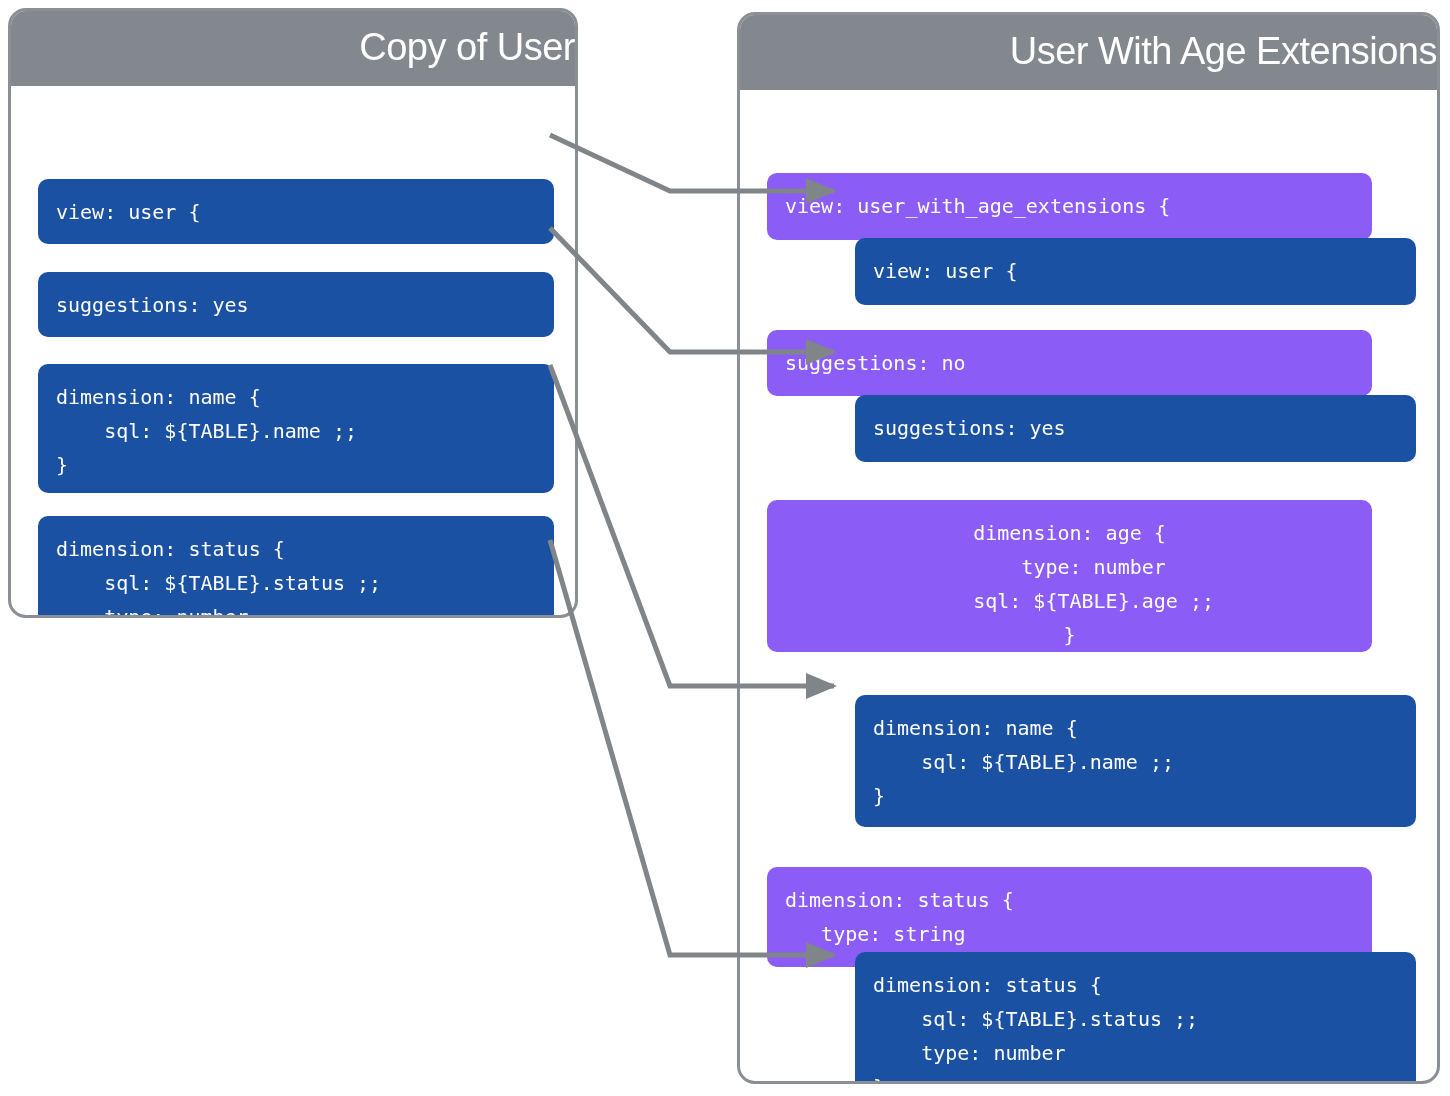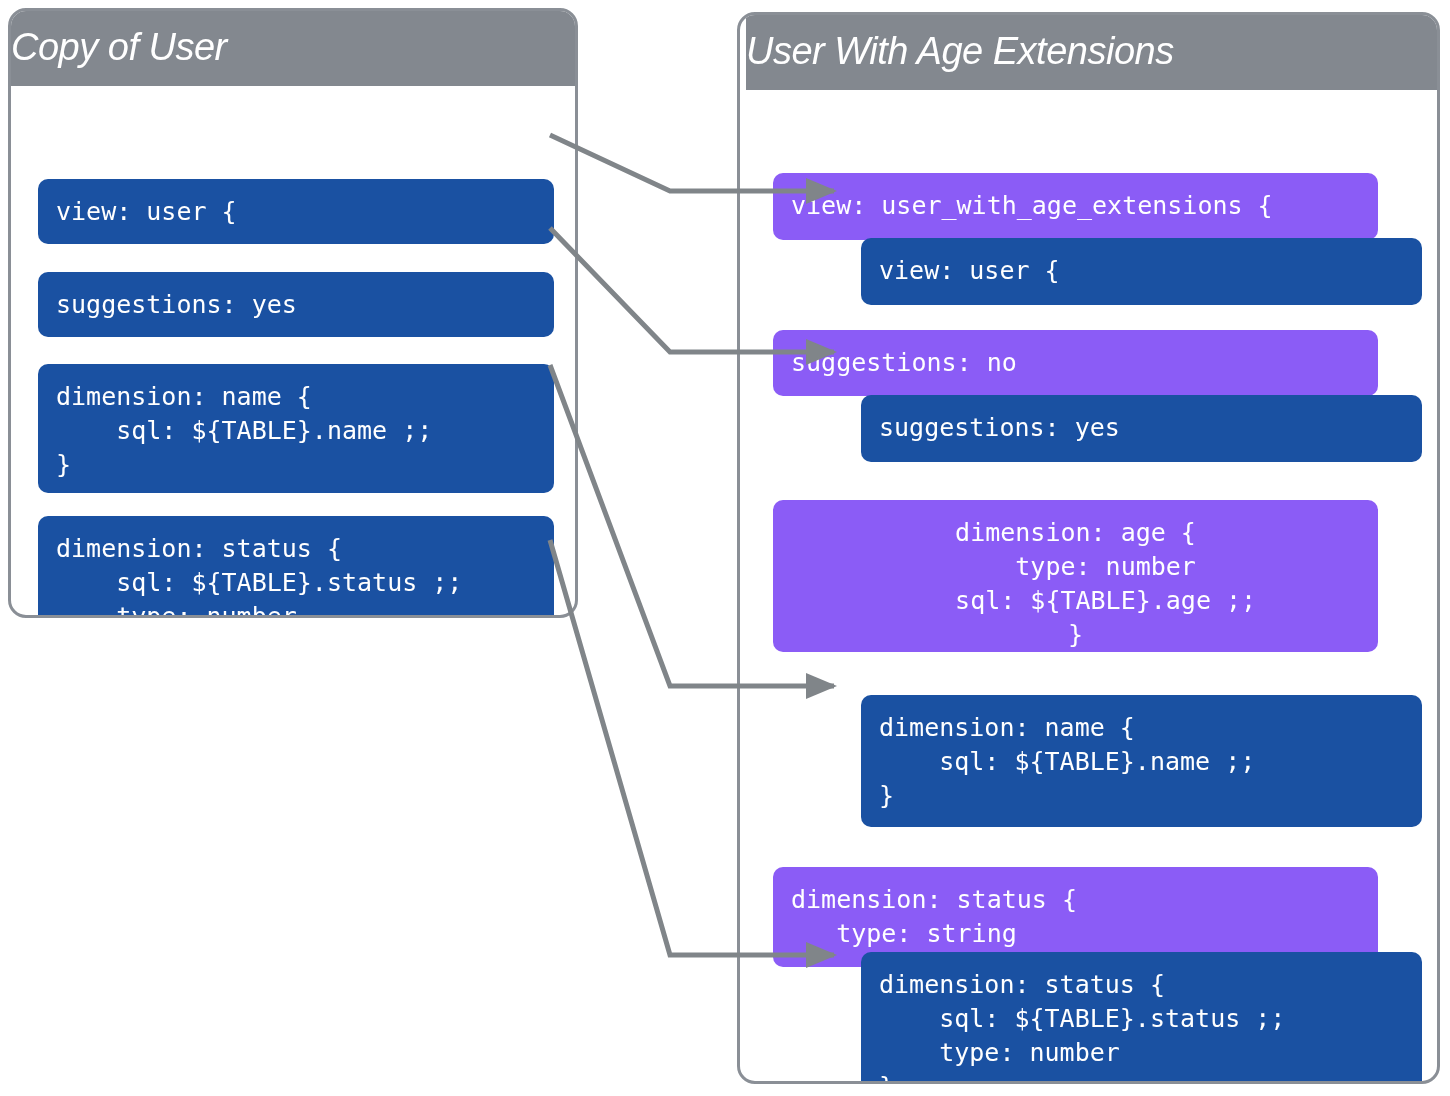--- a/index.html
+++ b/index.html
@@ -20,44 +20,43 @@
     position: absolute;
     background: #ffffff;
     border: 3px solid #8a8f96;
     border-radius: 18px;
     box-sizing: border-box;
     overflow: hidden;
   }
   .panel-header {
     background: #83888f;
     color: #ffffff;
-    text-align: left;
+    text-align: right;
     font-size: 38px;
     letter-spacing: -0.5px;
     line-height: 1;
     padding: 17px 0 20px 0;
     user-select: none;
-    font-style: italic;
   }
   .panel-body {
     position: relative;
     width: 100%;
   }
 
   #panel-left  { left: 8px;   top: 8px;  width: 570px;  height: 610px; }
-  #panel-right { left: 737px; top: 12px; width: 703px;  height: 1072px; padding-left: 6px; }
+  #panel-right { left: 737px; top: 12px; width: 703px;  height: 1072px; }
 
   
   .code-box {
     position: absolute;
     box-sizing: border-box;
     border-radius: 10px;
     color: #ffffff;
     font-family: "DejaVu Sans Mono", "Liberation Mono", monospace;
-    font-size: 25px;
+    font-size: 20px;
     line-height: 34px;
     white-space: pre;
     padding: 16px 18px;
     letter-spacing: 0px;
   }
   .code-box.dark  { background: #1a51a2; }
   .code-box.light { background: #8b5cf6; }
 
   
   .lb { left: 27px; width: 516px; }

